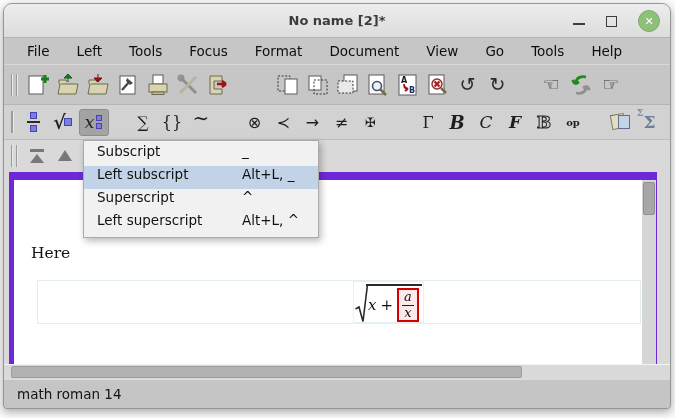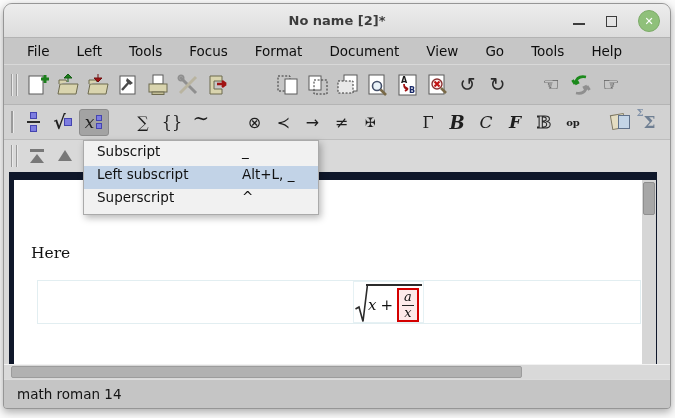--- a/index.html
+++ b/index.html
@@ -101,21 +101,21 @@
   .cards-icon .c1 { position: absolute; left: 0; top: 1px; width: 14px; height: 15px; background: #e4ddc2; border: 1px solid #7d7866; transform: rotate(-10deg); }
   .cards-icon .c2 { position: absolute; left: 7px; top: 2px; width: 12px; height: 14px; background: #c3d4e6; border: 1px solid #5f718a; }
   .sumsum { position: relative; color: #6f7f93; font-size: 17px; font-weight: bold; }
   .sumsum .ss { position: absolute; left: -7px; top: -5px; font-size: 10px; color: #8091a8; }
   .wrench-sigma { position: relative; }
   
   .fbtn { width: 24px; height: 24px; margin: 0 2px; display: flex; align-items: center; justify-content: center; }
   
   .docarea {
     flex: 1 1 auto; position: relative;
-    background: #0f172a;
+    background: #6d28d9;
     border-left: 5px solid #d9d9d9; border-right: 13px solid #d9d9d9;
   }
   .page {
     position: absolute; left: 5px; top: 8px; width: 628px; bottom: 0;
     background: #ffffff;
   }
   .vscroll {
     position: absolute; right: 1px; top: 8px; bottom: 0; width: 14px;
     background: #d6d6d6;
   }
@@ -475,15 +475,19 @@
       <span class="dshort">_</span>
     </div>
     <div class="drow hl">
       <span class="dlabel">Left subscript</span>
       <span class="dshort">Alt+L, _</span>
     </div>
     <div class="drow">
       <span class="dlabel">Superscript</span>
       <span class="dshort">^</span>
     </div>
+    <div class="drow">
+      <span class="dlabel">Left superscript</span>
+      <span class="dshort">Alt+L, ^</span>
+    </div>
   </div>
 
 </div>
 
 </body></html>

